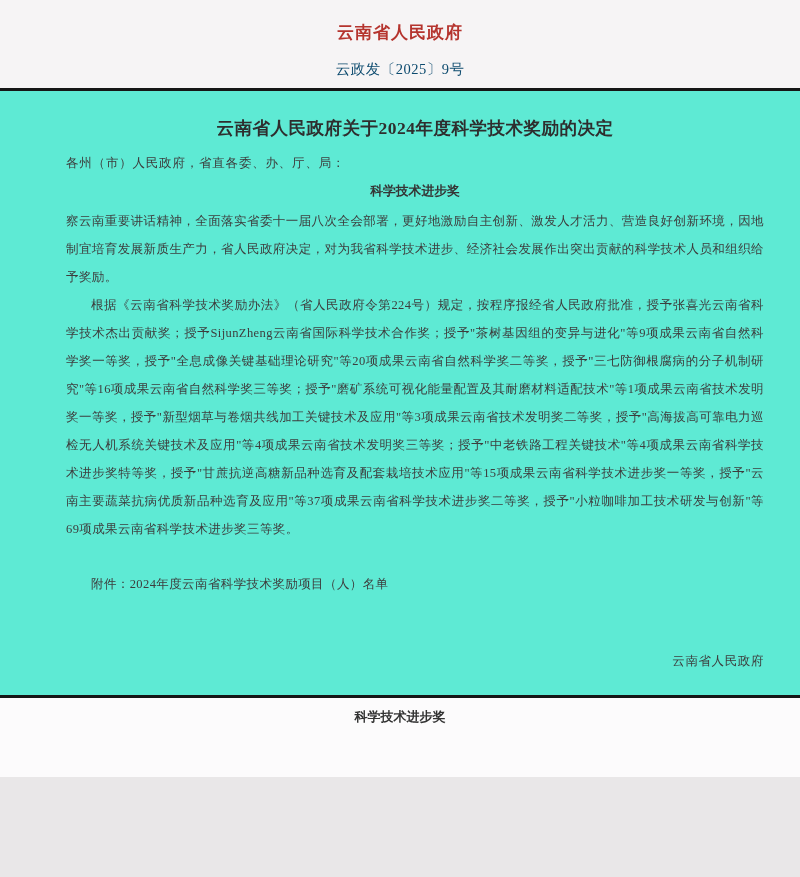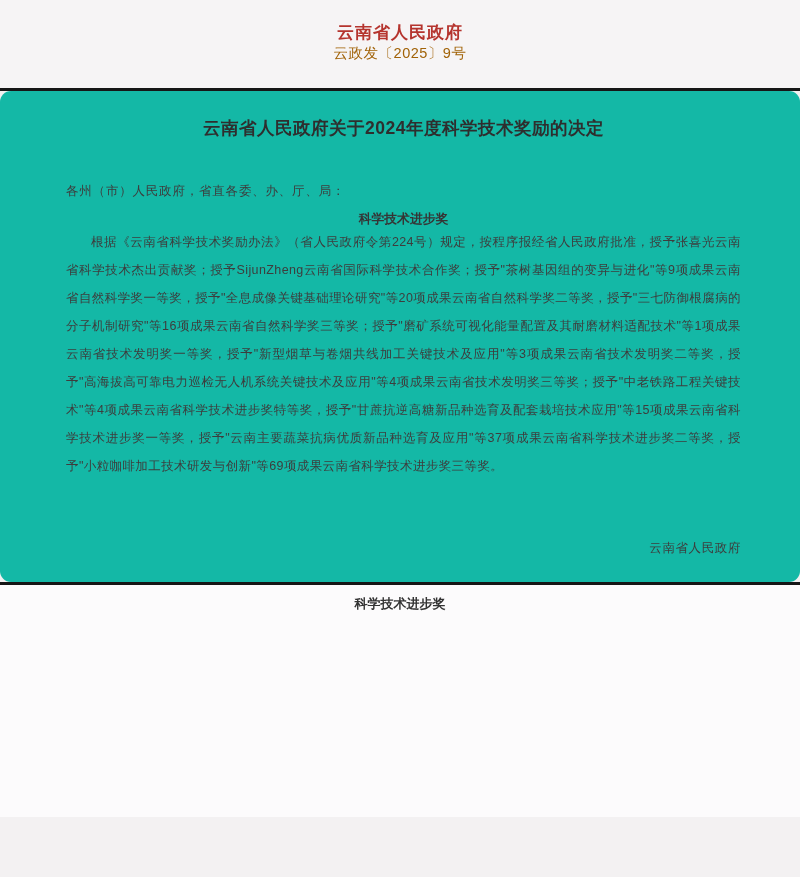--- a/index.html
+++ b/index.html
@@ -1,30 +1,30 @@
 <!DOCTYPE html>
 <html><head>
 <meta charset="utf-8">
 <style>
   html,body{margin:0;padding:0;background:#e9e7e8;}
   .page{
-    width:800px;height:877px;overflow:hidden;position:relative;
+    width:800px;height:777px;overflow:hidden;position:relative;
     background:#f3f1f2;
-    font-family:Liberation Sans, sans-serif;
+    font-family:Liberation Serif, serif;
     color:#3d3d3d;
   }
   
   .band-top{height:88px;background:#f6f4f5;text-align:center;}
   .gov-name{padding-top:21px;font-size:17px;font-weight:bold;letter-spacing:1px;}
-  .doc-number{font-size:14.5px;color:#a16207;letter-spacing:0.5px;}
+  .doc-number{margin-top:16px;font-size:14.5px;color:#0c4a6e;letter-spacing:0.5px;}
   .hr-thick{height:3px;background:#161616;width:100%;}
   
-  .doc-main{background:#14b8a6;padding:0 59px 20px 66px;border-radius:11px;}
+  .doc-main{background:#5eead4;padding:0 36px 20px 66px;}
   .doc-title{margin:0;padding-top:25px;text-align:center;font-size:17.5px;font-weight:bold;color:#2e2e2e;letter-spacing:0.5px;}
-  .salutation{margin-top:43px;font-size:12.5px;letter-spacing:0.8px;}
+  .salutation{margin-top:15px;font-size:12.5px;letter-spacing:0.8px;}
   .section-label{margin-top:11px;text-align:center;font-size:12.8px;font-weight:bold;color:#353535;}
   .para{margin:0;font-size:12.5px;line-height:28px;letter-spacing:0.4px;text-align:justify;color:#3d3d3d;}
   .para.first{margin-top:7px;}
   .para.indent{text-indent:2em;}
   .attachment{margin-top:33px;font-size:12.5px;text-indent:2em;letter-spacing:0.4px;}
   .signature{margin-top:54px;text-align:right;font-size:12.5px;line-height:28px;letter-spacing:0.6px;}
   
   .awards{background:#fcfbfc;padding-top:10px;height:222px;}
   .awards-title{text-align:center;font-size:13px;font-weight:bold;color:#333;}
 </style>
@@ -39,22 +39,24 @@
   </div>
   <div class="hr-thick"></div>
 
   <div class="doc-main">
     <h1 class="doc-title">云南省人民政府关于2024年度科学技术奖励的决定</h1>
 
     <div class="salutation">各州（市）人民政府，省直各委、办、厅、局：</div>
 
     <div class="section-label">科学技术进步奖</div>
 
+    <p class="para first">察云南重要讲话精神，全面落实省委十一届八次全会部署，更好地激励自主创新、激发人才活力、营造良好创新环境，因地制宜培育发展新质生产力，省人民政府决定，对为我省科学技术进步、经济社会发展作出突出贡献的科学技术人员和组织给予奖励。</p>
     <p class="para indent">根据《云南省科学技术奖励办法》（省人民政府令第224号）规定，按程序报经省人民政府批准，授予张喜光云南省科学技术杰出贡献奖；授予SijunZheng云南省国际科学技术合作奖；授予"茶树基因组的变异与进化"等9项成果云南省自然科学奖一等奖，授予"全息成像关键基础理论研究"等20项成果云南省自然科学奖二等奖，授予"三七防御根腐病的分子机制研究"等16项成果云南省自然科学奖三等奖；授予"磨矿系统可视化能量配置及其耐磨材料适配技术"等1项成果云南省技术发明奖一等奖，授予"新型烟草与卷烟共线加工关键技术及应用"等3项成果云南省技术发明奖二等奖，授予"高海拔高可靠电力巡检无人机系统关键技术及应用"等4项成果云南省技术发明奖三等奖；授予"中老铁路工程关键技术"等4项成果云南省科学技术进步奖特等奖，授予"甘蔗抗逆高糖新品种选育及配套栽培技术应用"等15项成果云南省科学技术进步奖一等奖，授予"云南主要蔬菜抗病优质新品种选育及应用"等37项成果云南省科学技术进步奖二等奖，授予"小粒咖啡加工技术研发与创新"等69项成果云南省科学技术进步奖三等奖。</p>
 
+    <div class="attachment">附件：2024年度云南省科学技术奖励项目（人）名单</div>
 
     <div class="signature">
       <div>云南省人民政府</div>
     </div>
   </div>
   <div class="hr-thick"></div>
 
   <div class="awards">
     <div class="awards-title">科学技术进步奖</div>
 

